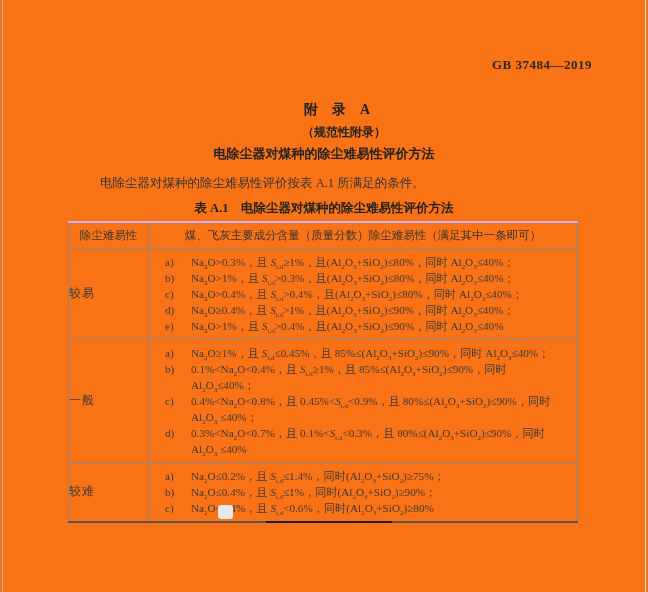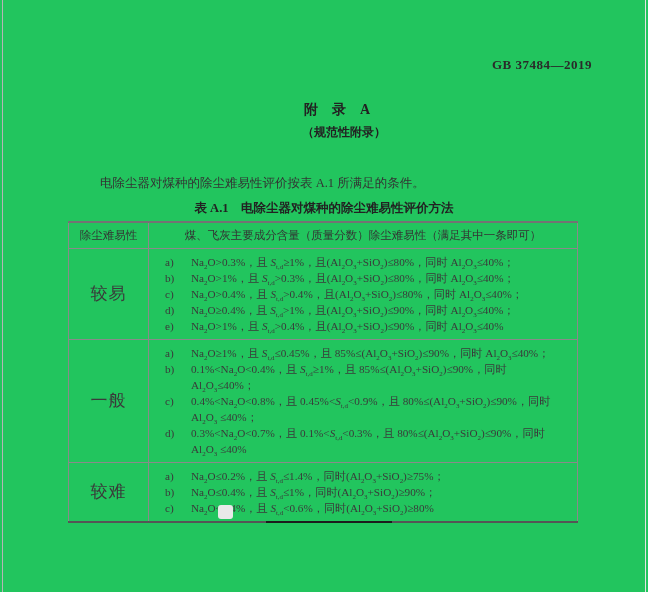--- a/index.html
+++ b/index.html
@@ -3,21 +3,21 @@
 <meta charset="utf-8">
 <style>
   * { margin: 0; padding: 0; box-sizing: border-box; }
   html, body { background: #ffffff; }
   body { font-family: "Liberation Serif", "DejaVu Serif", serif; }
 
   .page {
     position: relative;
     width: 648px;
     height: 592px;
-    background: #22c55e;
+    background: #f97316;
     overflow: hidden;
     color: #2e2e2e;
   }
   
   .edge-left {
     position: absolute; left: 2px; top: 0; width: 1px; height: 592px;
     background: #b5b5b5;
   }
   .edge-right {
     position: absolute; right: 2px; top: 0; width: 1px; height: 592px;
@@ -49,28 +49,28 @@
   .table-caption {
     position: absolute; top: 200px; left: 0; width: 100%;
     text-align: center; font-size: 12.5px; font-weight: bold; color: #222;
   }
 
   table.eval-table {
     position: absolute; left: 68px; top: 221px; width: 510px;
     border-collapse: collapse; table-layout: fixed;
     font-size: 11.2px; color: #3a3a3a;
   }
-  table.eval-table { border-top: 2px solid #737373; border-bottom: 2px solid #555; }
+  table.eval-table { border-top: 2px solid #c4b5fd; border-bottom: 2px solid #555; }
   .eval-table th, .eval-table td {
     border: 1px solid #8a8a8a;
     font-weight: normal;
   }
   .eval-table th { height: 26px; text-align: center; vertical-align: middle; font-size: 11.5px; color: #333; }
   .eval-table th.col-difficulty { width: 80px; }
-  .eval-table td.cat { text-align: center; vertical-align: middle; font-size: 17px; letter-spacing: 1px; }
+  .eval-table td.cat { text-align: left; vertical-align: middle; font-size: 12px; letter-spacing: 1px; }
   .eval-table td.conds { padding: 5px 6px 5px 16px; vertical-align: middle; }
   .cond { display: flex; line-height: 16px; }
   .cond-label { flex: 0 0 26px; }
   .cond-text { flex: 1 1 auto; }
   .cond-text sub { font-size: 0.62em; line-height: 0; }
   .cond-text i { font-style: italic; }
 
   tbody tr:nth-child(1) td { height: 87px; }
   tbody tr:nth-child(2) td { height: 105px; }
   tbody tr:nth-child(3) td { height: 54px; }
@@ -88,20 +88,21 @@
 <body>
 
 <div class="page">
   <div class="edge-left"></div>
   <div class="edge-right"></div>
 
   <div class="doc-number">GB 37484—2019</div>
 
   <div class="appendix-title">附　录　A</div>
   <div class="appendix-subtitle">（规范性附录）</div>
+  <div class="appendix-heading">电除尘器对煤种的除尘难易性评价方法</div>
 
   <p class="intro">电除尘器对煤种的除尘难易性评价按表 A.1 所满足的条件。</p>
 
   <div class="table-caption">表 A.1　电除尘器对煤种的除尘难易性评价方法</div>
 
   <table class="eval-table">
     <thead>
       <tr>
         <th class="col-difficulty">除尘难易性</th>
         <th class="col-conditions">煤、飞灰主要成分含量（质量分数）除尘难易性（满足其中一条即可）</th>

